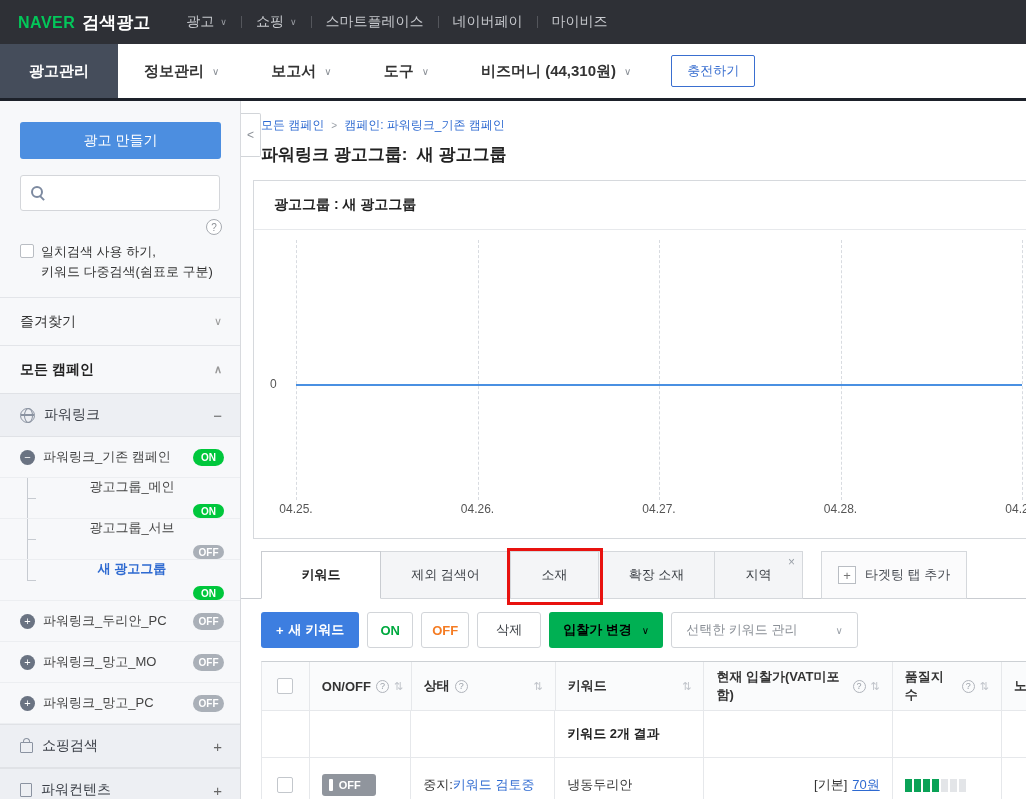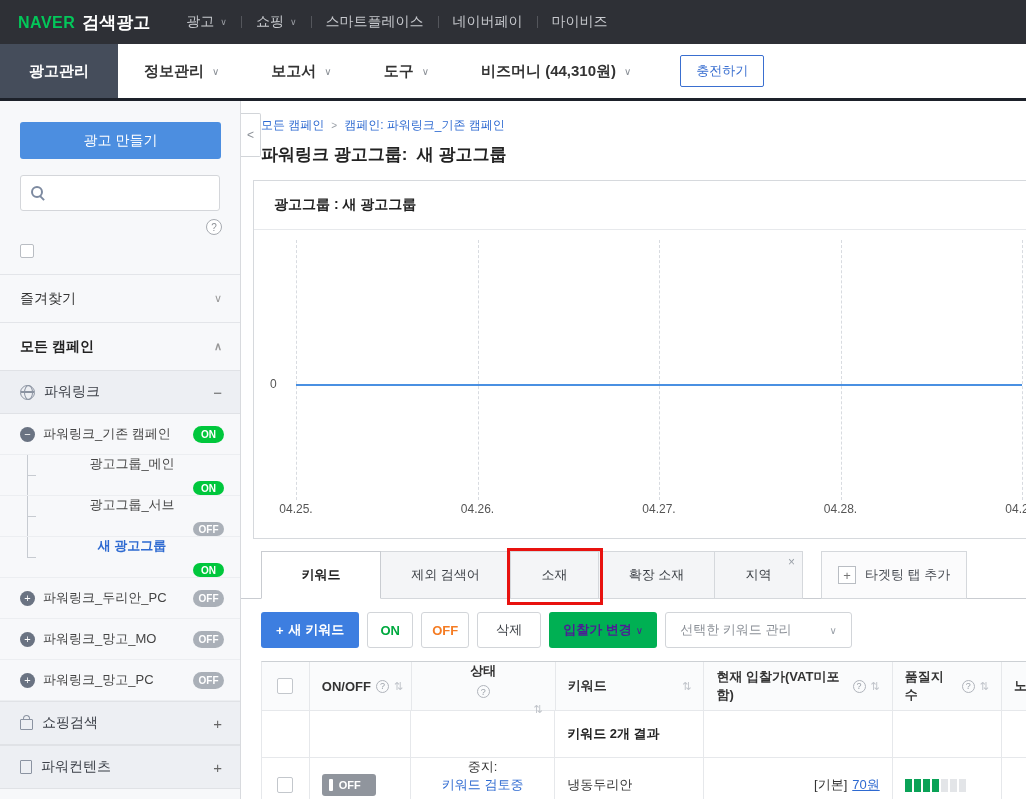--- a/index.html
+++ b/index.html
@@ -15,21 +15,21 @@
   .topbar-menu { display:flex; align-items:center; margin-left:22px; }
   .topmenu-item { color:#c7c9ce; font-size:14px; padding:0 14px; display:flex; align-items:center; gap:6px; cursor:pointer; white-space:nowrap; }
   .topmenu-item .chev { font-size:9px; color:#9a9da3; }
   .topbar-sep { width:1px; height:12px; background:#54565c; }
 
   
   .nav { height:57px; background:#fff; display:flex; align-items:center; border-bottom:3px solid #1d212a; }
   .nav-item { font-size:15px; font-weight:bold; color:#333; padding:0 26px; height:100%; display:flex; align-items:center; gap:8px; cursor:pointer; white-space:nowrap; }
   .nav-item.active { background:#454d5b; color:#fff; padding:0 29px; }
   .nav-item .chev { font-size:10px; color:#8a8f96; font-weight:normal; }
-  .charge-btn { margin-left:23px; border:1px solid #3a6fd0; color:#3a6fd0; background:#fff; font-size:13px; padding:6px 15px; border-radius:2px; cursor:pointer; font-family:inherit; }
+  .charge-btn { margin-left:14px; border:1px solid #3a6fd0; color:#3a6fd0; background:#fff; font-size:13px; padding:6px 15px; border-radius:2px; cursor:pointer; font-family:inherit; }
 
   
   .content { display:flex; height:698px; }
   .sidebar { width:241px; flex-shrink:0; background:#f7f8fa; border-right:1px solid #d8dade; overflow:hidden; }
   .main { flex:1; min-width:0; position:relative; background:#fff; overflow:hidden; }
 
   
   .create-btn { display:block; margin:21px 20px 0; width:201px; height:37px; background:#4c8ee0; color:#fff; font-size:14px; border:none; border-radius:3px; cursor:pointer; font-family:inherit; }
   .search-box { margin:16px 20px 0; height:36px; background:#fff; border:1px solid #d4d6da; border-radius:3px; display:flex; align-items:center; padding:0 10px; gap:8px; }
   .mag { width:15px; height:15px; position:relative; flex-shrink:0; }
@@ -99,33 +99,33 @@
   .plus-box { width:18px; height:18px; border:1px solid #b9bdc3; background:#fff; display:flex; align-items:center; justify-content:center; color:#777; font-size:13px; }
   .annotation-box { position:absolute; left:266px; top:-3px; width:96px; height:57px; border:3px solid #e8120f; z-index:6; pointer-events:none; }
 
   
   .toolbar { display:flex; align-items:center; gap:8px; padding:13px 0 13px 20px; }
   .btn { height:36px; display:inline-flex; align-items:center; justify-content:center; border-radius:3px; font-size:13px; cursor:pointer; font-family:inherit; background:#fff; border:1px solid #d2d5d9; }
   .btn-primary { background:#3d7ee0; border:none; color:#fff; padding:0 15px; font-weight:bold; gap:5px; }
   .btn-on { color:#00a93f; font-weight:bold; width:46px; }
   .btn-off { color:#f57c23; font-weight:bold; width:48px; }
   .btn-del { color:#3c4046; width:64px; }
-  .btn-bid { background:#00b053; border:none; color:#4c1d95; font-weight:bold; padding:0 14px; gap:4px; }
+  .btn-bid { background:#00b053; border:none; color:#000000; font-weight:bold; padding:0 14px; gap:10px; }
   .btn-manage { color:#8b9097; padding:0 14px; gap:38px; }
   .btn .chev { font-size:10px; font-weight:normal; }
   .btn-manage .chev { color:#9aa0a8; }
 
   
   .table { margin-left:20px; border-top:1px solid #ccd0d4; border-left:1px solid #e6e8eb; font-size:13px; }
   .trow { display:flex; border-bottom:1px solid #e6e8eb; }
   .tcell { display:flex; align-items:center; padding:0 12px; border-right:1px solid #e6e8eb; height:48px; }
   .thead .tcell { background:#fafbfc; font-weight:bold; color:#333; gap:5px; }
   .col-check { width:48px; justify-content:center; }
   .col-onoff { width:102px; }
-  .col-status { width:145px;flex-direction:column; }
+  .col-status { width:145px; }
   .col-kw { width:150px; }
   .col-bid { width:190px; }
   .col-quality { width:110px; }
   .col-imp { flex:1; min-width:0; border-right:none; overflow:hidden; white-space:nowrap; }
   .sort-ic { margin-left:auto; color:#c0c4ca; font-size:11px; font-weight:normal; cursor:pointer; }
   .hd-help { width:13px; height:13px; border:1px solid #b0b4bb; border-radius:50%; color:#9aa0a8; font-size:9px; font-weight:normal; display:flex; align-items:center; justify-content:center; flex-shrink:0; cursor:pointer; }
   .cb2 { width:16px; height:16px; border:1px solid #c3c7cc; background:#fff; border-radius:2px; cursor:pointer; }
   .sum-row .tcell { height:46px; }
   .sum-text { font-weight:bold; color:#222; }
   .data-row .tcell { height:54px; }
@@ -205,20 +205,24 @@
         <span class="mag"></span>
         <input class="search-input" type="text" style="">
       </div>
 
       <div class="help-row">
         <span class="help-circle">?</span>
       </div>
 
       <div class="match-row">
         <span class="cb"></span>
+        <div class="match-text">
+          <div>일치검색 사용 하기,</div>
+          <div>키워드 다중검색(쉼표로 구분)</div>
+        </div>
       </div>
 
       <div class="side-row">
         <span>즐겨찾기</span>
         <span class="chev">∨</span>
       </div>
 
       <div class="side-row bold">
         <span>모든 캠페인</span>
         <span class="chev">∧</span>

